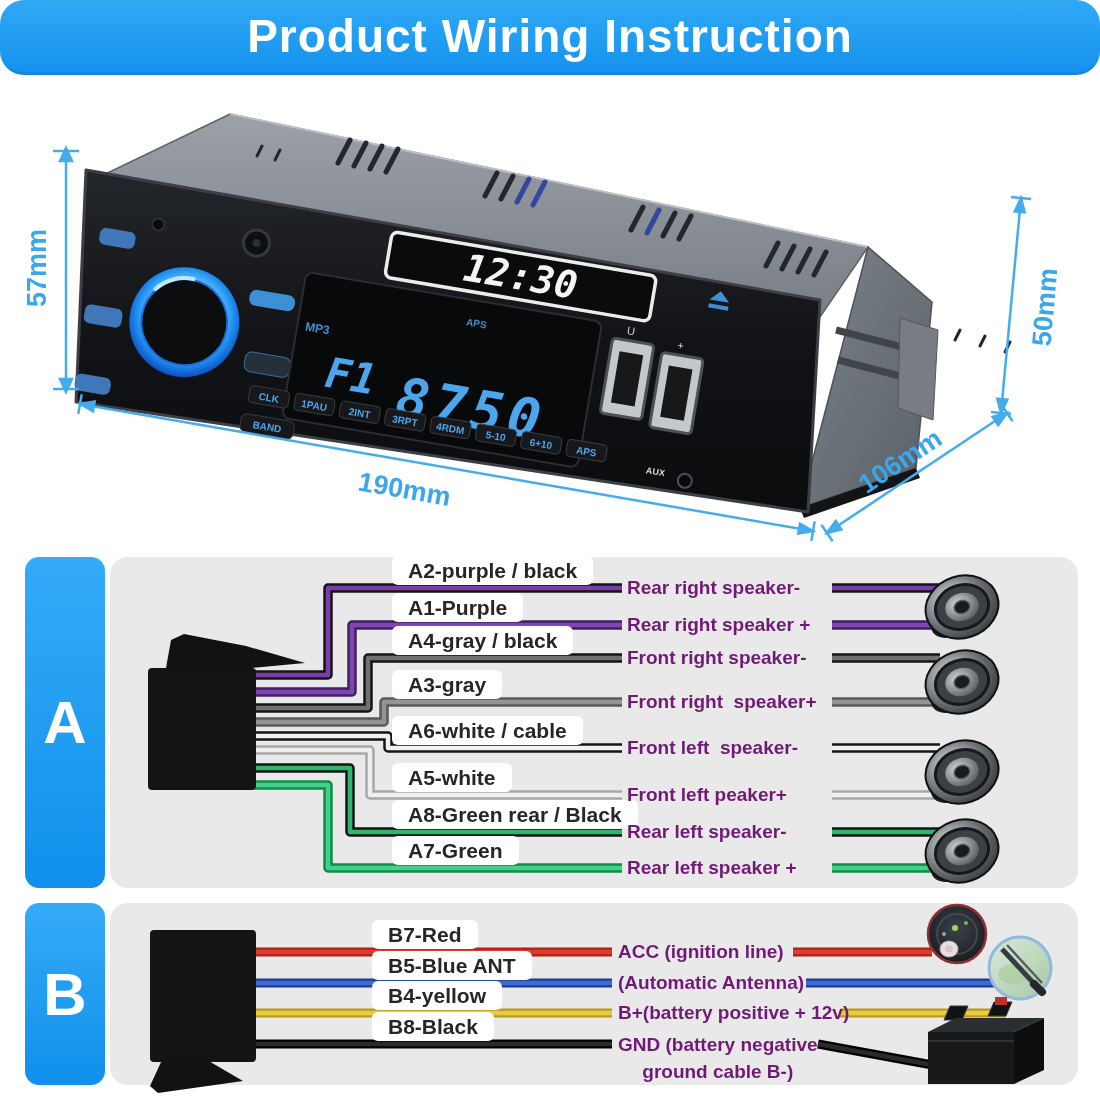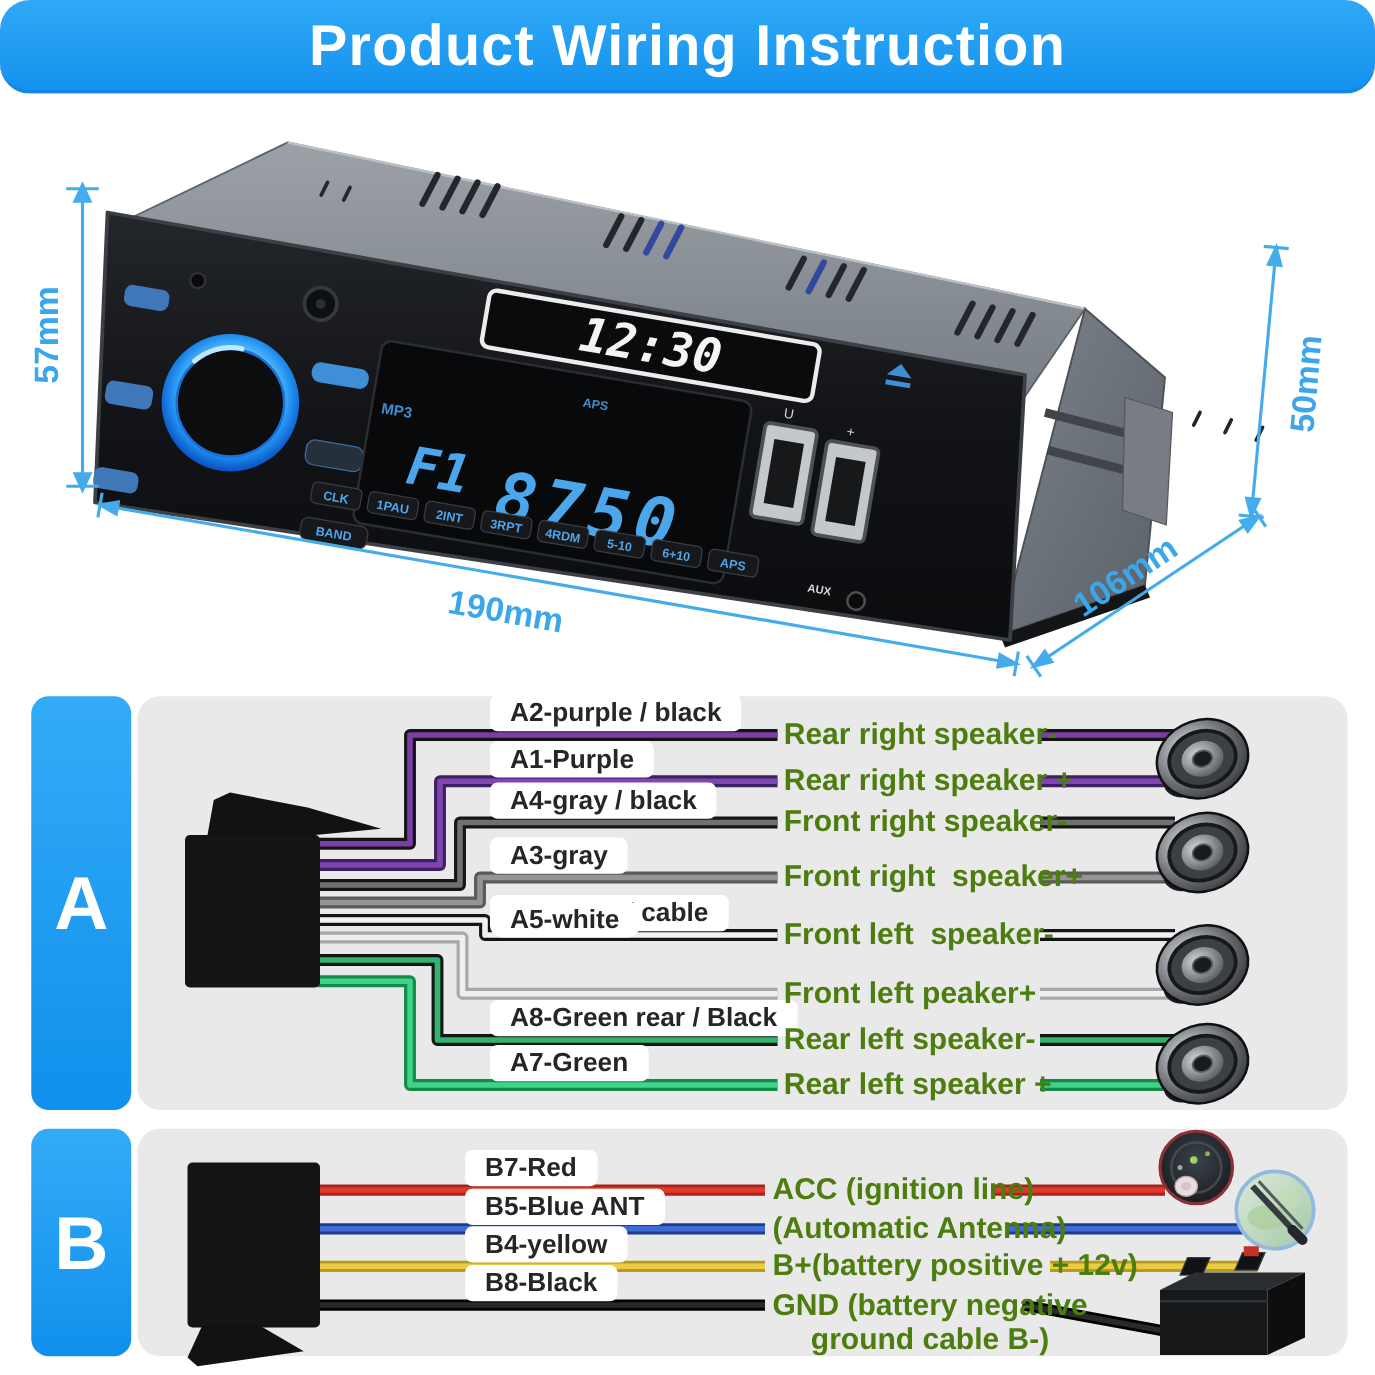--- a/index.html
+++ b/index.html
@@ -25,21 +25,21 @@
   }
   #badgeA{top:557px;height:331px;}
   #badgeB{top:903px;height:182px;}
   svg.overlay{position:absolute;left:0;top:0;}
   .wire-label{
     position:absolute;background:#ffffff;border-radius:6px;
     padding:0 16px;height:29px;line-height:29px;
     font-size:21px;font-weight:600;color:#262626;white-space:pre;
   }
   .func-label{
-    position:absolute;font-size:24px;font-weight:600;color:#4d7c0f;
+    position:absolute;font-size:19px;font-weight:600;color:#701a75;
     height:28px;line-height:28px;white-space:pre;
   }
   .func-label.two-line{height:auto;line-height:27px;white-space:pre-line;text-align:center;}
   .dim-label{
     position:absolute;width:90px;height:28px;line-height:28px;text-align:center;
     color:#3BA7EA;font-size:27px;font-weight:600;
   }
   .seg{font-family:"DejaVu Sans Mono",monospace;font-weight:bold;font-style:italic;}
   .keytxt{font-size:10px;font-weight:bold;fill:#4DA6EA;text-anchor:middle;
     font-family:"Liberation Sans",sans-serif;}
@@ -393,21 +393,21 @@
 <div class="dim-label" style="left:-8px;top:254px;transform:rotate(-90deg);">57mm</div>
 <div class="dim-label" style="left:1000px;top:293px;transform:rotate(-85deg);">50mm</div>
 <div class="dim-label" style="left:358px;top:475px;transform:rotate(9.9deg);">190mm</div>
 <div class="dim-label" style="left:854px;top:448px;transform:rotate(-33.7deg);">106mm</div>
 
 <div class="wire-label" style="left:392px;top:556px;">A2-purple / black</div>
 <div class="wire-label" style="left:392px;top:593px;">A1-Purple</div>
 <div class="wire-label" style="left:392px;top:626px;">A4-gray / black</div>
 <div class="wire-label" style="left:392px;top:670px;">A3-gray</div>
 <div class="wire-label" style="left:392px;top:716px;">A6-white / cable</div>
-<div class="wire-label" style="left:392px;top:721px;border-radius:10px;">A5-white</div>
+<div class="wire-label" style="left:392px;top:763px;">A5-white</div>
 <div class="wire-label" style="left:392px;top:800px;">A8-Green rear / Black</div>
 <div class="wire-label" style="left:392px;top:836px;">A7-Green</div>
 
 <div class="func-label" style="left:627px;top:574px;">Rear right speaker-</div>
 <div class="func-label" style="left:627px;top:611px;">Rear right speaker +</div>
 <div class="func-label" style="left:627px;top:644px;">Front right speaker-</div>
 <div class="func-label" style="left:627px;top:688px;">Front right  speaker+</div>
 <div class="func-label" style="left:627px;top:734px;">Front left  speaker-</div>
 <div class="func-label" style="left:627px;top:781px;">Front left peaker+</div>
 <div class="func-label" style="left:627px;top:818px;">Rear left speaker-</div>

